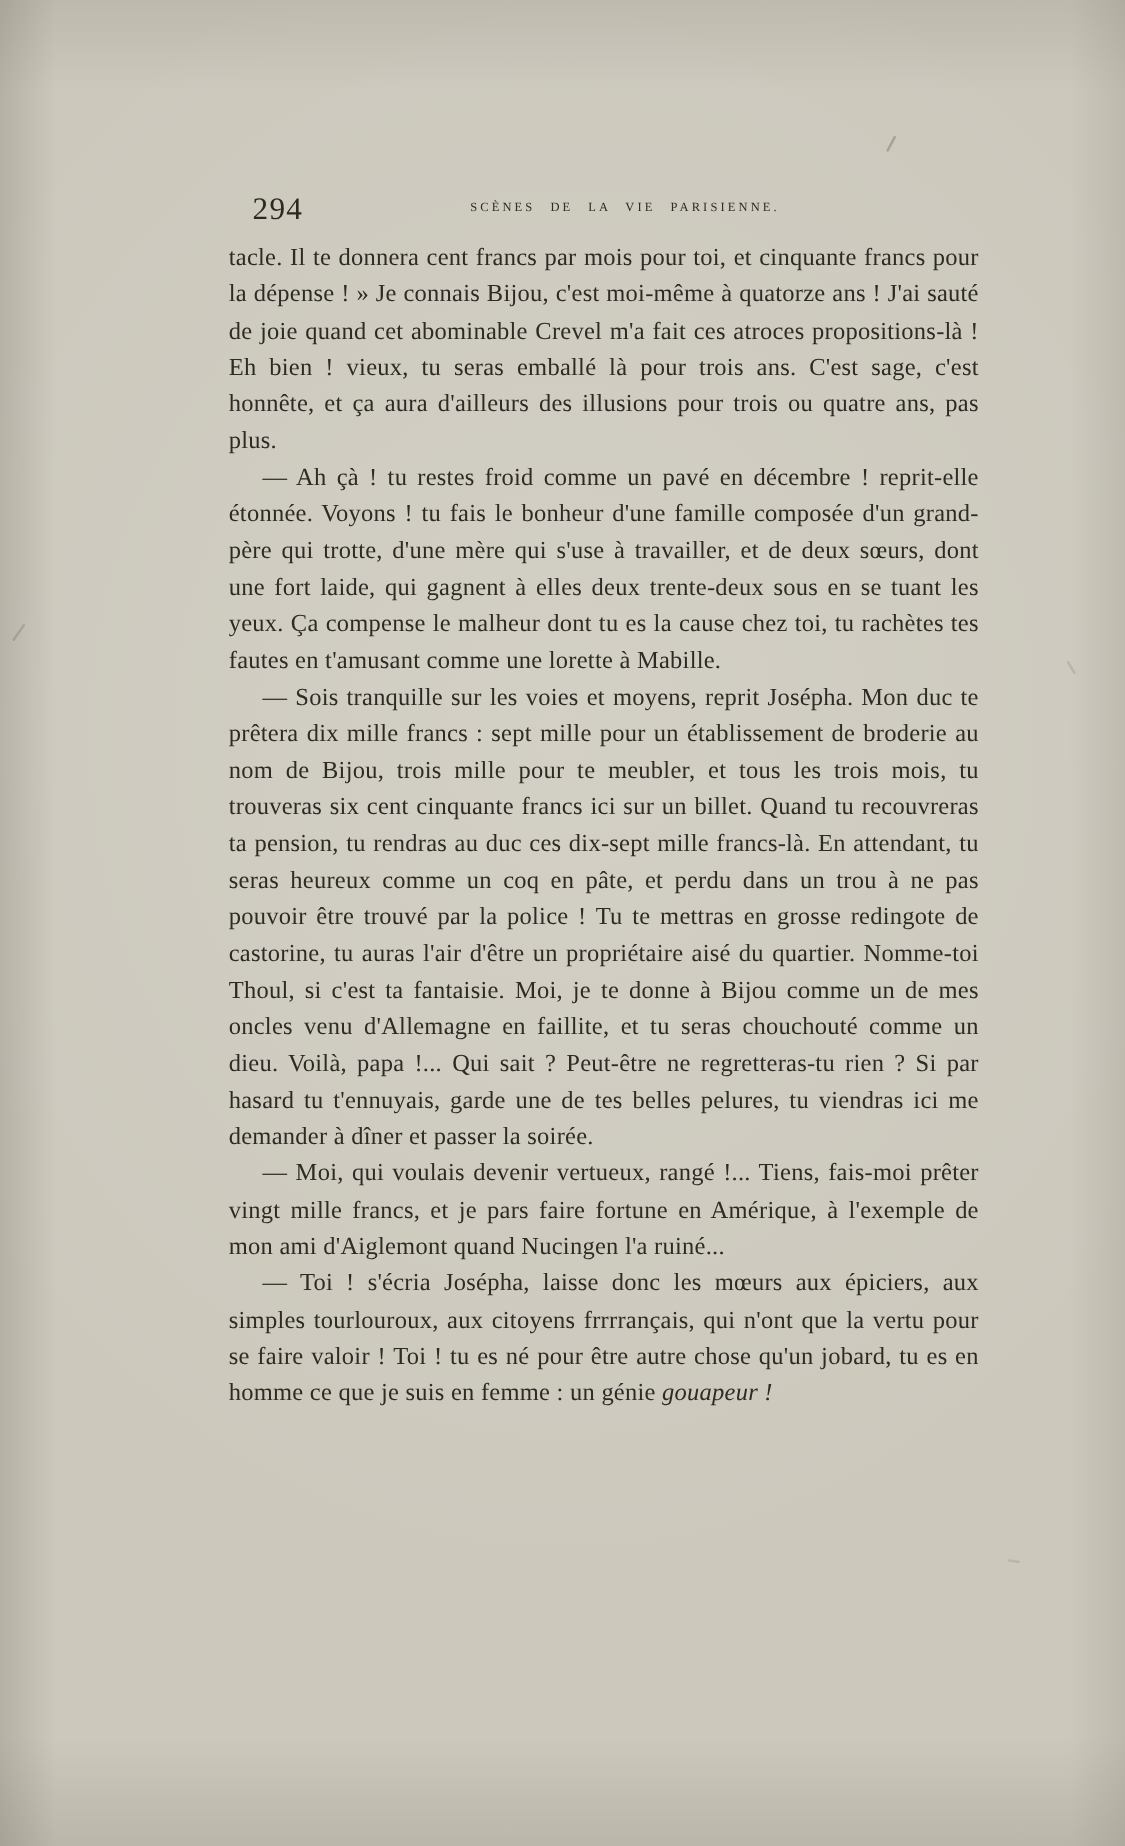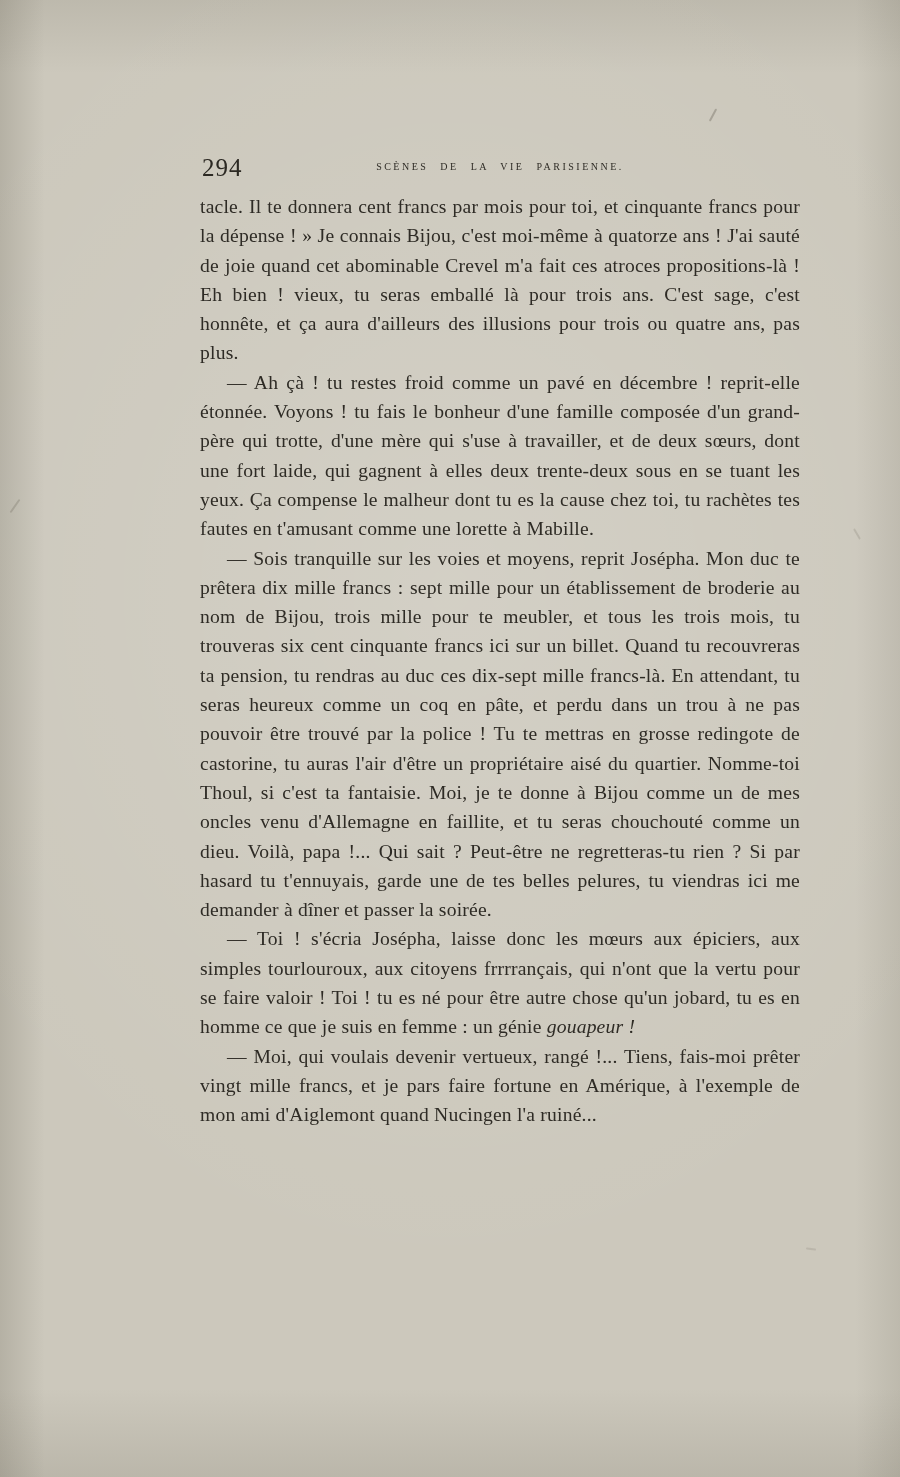--- a/index.html
+++ b/index.html
@@ -42,21 +42,21 @@
     text-align: center;
     padding-top: 7px;
     font-size: 10px;
     letter-spacing: 2.5px;
     word-spacing: 7px;
     color: #2f2c26;
   }
   .body-text {
     position: absolute;
     top: 192px;
-    left: 200px;
+    left: 183px;
     width: 600px;
     font-size: 19.6px;
     line-height: 29.3px;
     text-align: justify;
     letter-spacing: 0.2px;
     color: #2e2b25;
   }
   .body-text p {
     margin: 0;
     text-indent: 27px;
@@ -87,17 +87,17 @@
 
   <div class="page-header">
     <span class="page-number">294</span>
     <span class="running-title">SCÈNES DE LA VIE PARISIENNE.</span>
   </div>
 
   <div class="body-text">
     <p class="continuation">tacle. Il te donnera cent francs par mois pour toi, et cinquante francs pour la dépense ! » Je connais Bijou, c'est moi-même à quatorze ans ! J'ai sauté de joie quand cet abominable Crevel m'a fait ces atroces propositions-là ! Eh bien ! vieux, tu seras emballé là pour trois ans. C'est sage, c'est honnête, et ça aura d'ailleurs des illusions pour trois ou quatre ans, pas plus.</p>
     <p>— Ah çà ! tu restes froid comme un pavé en décembre ! reprit-elle étonnée. Voyons ! tu fais le bonheur d'une famille composée d'un grand-père qui trotte, d'une mère qui s'use à travailler, et de deux sœurs, dont une fort laide, qui gagnent à elles deux trente-deux sous en se tuant les yeux. Ça compense le malheur dont tu es la cause chez toi, tu rachètes tes fautes en t'amusant comme une lorette à Mabille.</p>
     <p>— Sois tranquille sur les voies et moyens, reprit Josépha. Mon duc te prêtera dix mille francs : sept mille pour un établissement de broderie au nom de Bijou, trois mille pour te meubler, et tous les trois mois, tu trouveras six cent cinquante francs ici sur un billet. Quand tu recouvreras ta pension, tu rendras au duc ces dix-sept mille francs-là. En attendant, tu seras heureux comme un coq en pâte, et perdu dans un trou à ne pas pouvoir être trouvé par la police ! Tu te mettras en grosse redingote de castorine, tu auras l'air d'être un propriétaire aisé du quartier. Nomme-toi Thoul, si c'est ta fantaisie. Moi, je te donne à Bijou comme un de mes oncles venu d'Allemagne en faillite, et tu seras chouchouté comme un dieu. Voilà, papa !... Qui sait ? Peut-être ne regretteras-tu rien ? Si par hasard tu t'ennuyais, garde une de tes belles pelures, tu viendras ici me demander à dîner et passer la soirée.</p>
+    <p>— Moi, qui voulais devenir vertueux, rangé !... Tiens, fais-moi prêter vingt mille francs, et je pars faire fortune en Amérique, à l'exemple de mon ami d'Aiglemont quand Nucingen l'a ruiné...</p>
     <p><span>— Toi ! s'écria Josépha, laisse donc les mœurs aux épiciers, aux simples tourlouroux, aux citoyens frrrrançais, qui n'ont que la vertu pour se faire valoir ! Toi ! tu es né pour être autre chose qu'un jobard, tu es en homme ce que je suis en femme : un génie </span><span class="italic">gouapeur !</span></p>
-    <p>— Moi, qui voulais devenir vertueux, rangé !... Tiens, fais-moi prêter vingt mille francs, et je pars faire fortune en Amérique, à l'exemple de mon ami d'Aiglemont quand Nucingen l'a ruiné...</p>
   </div>
 
 </div>
 
 </body></html>

